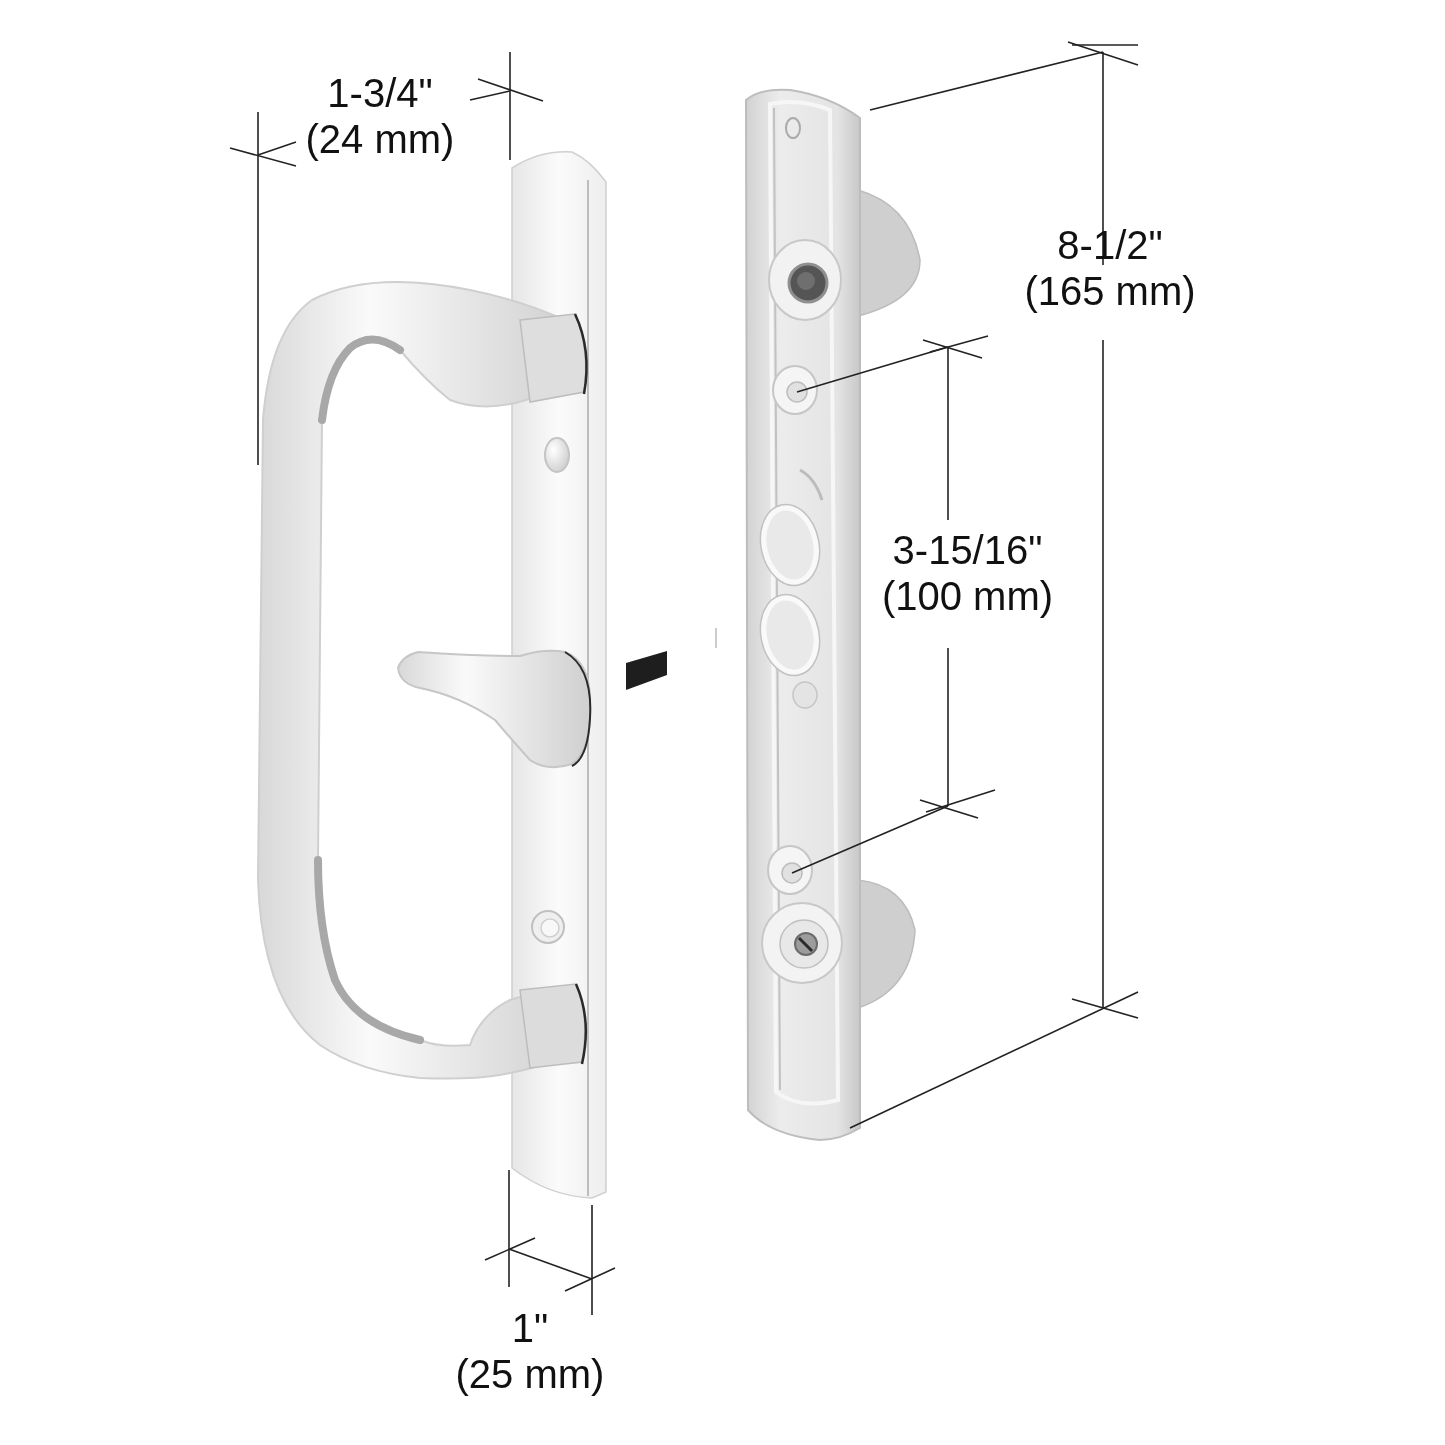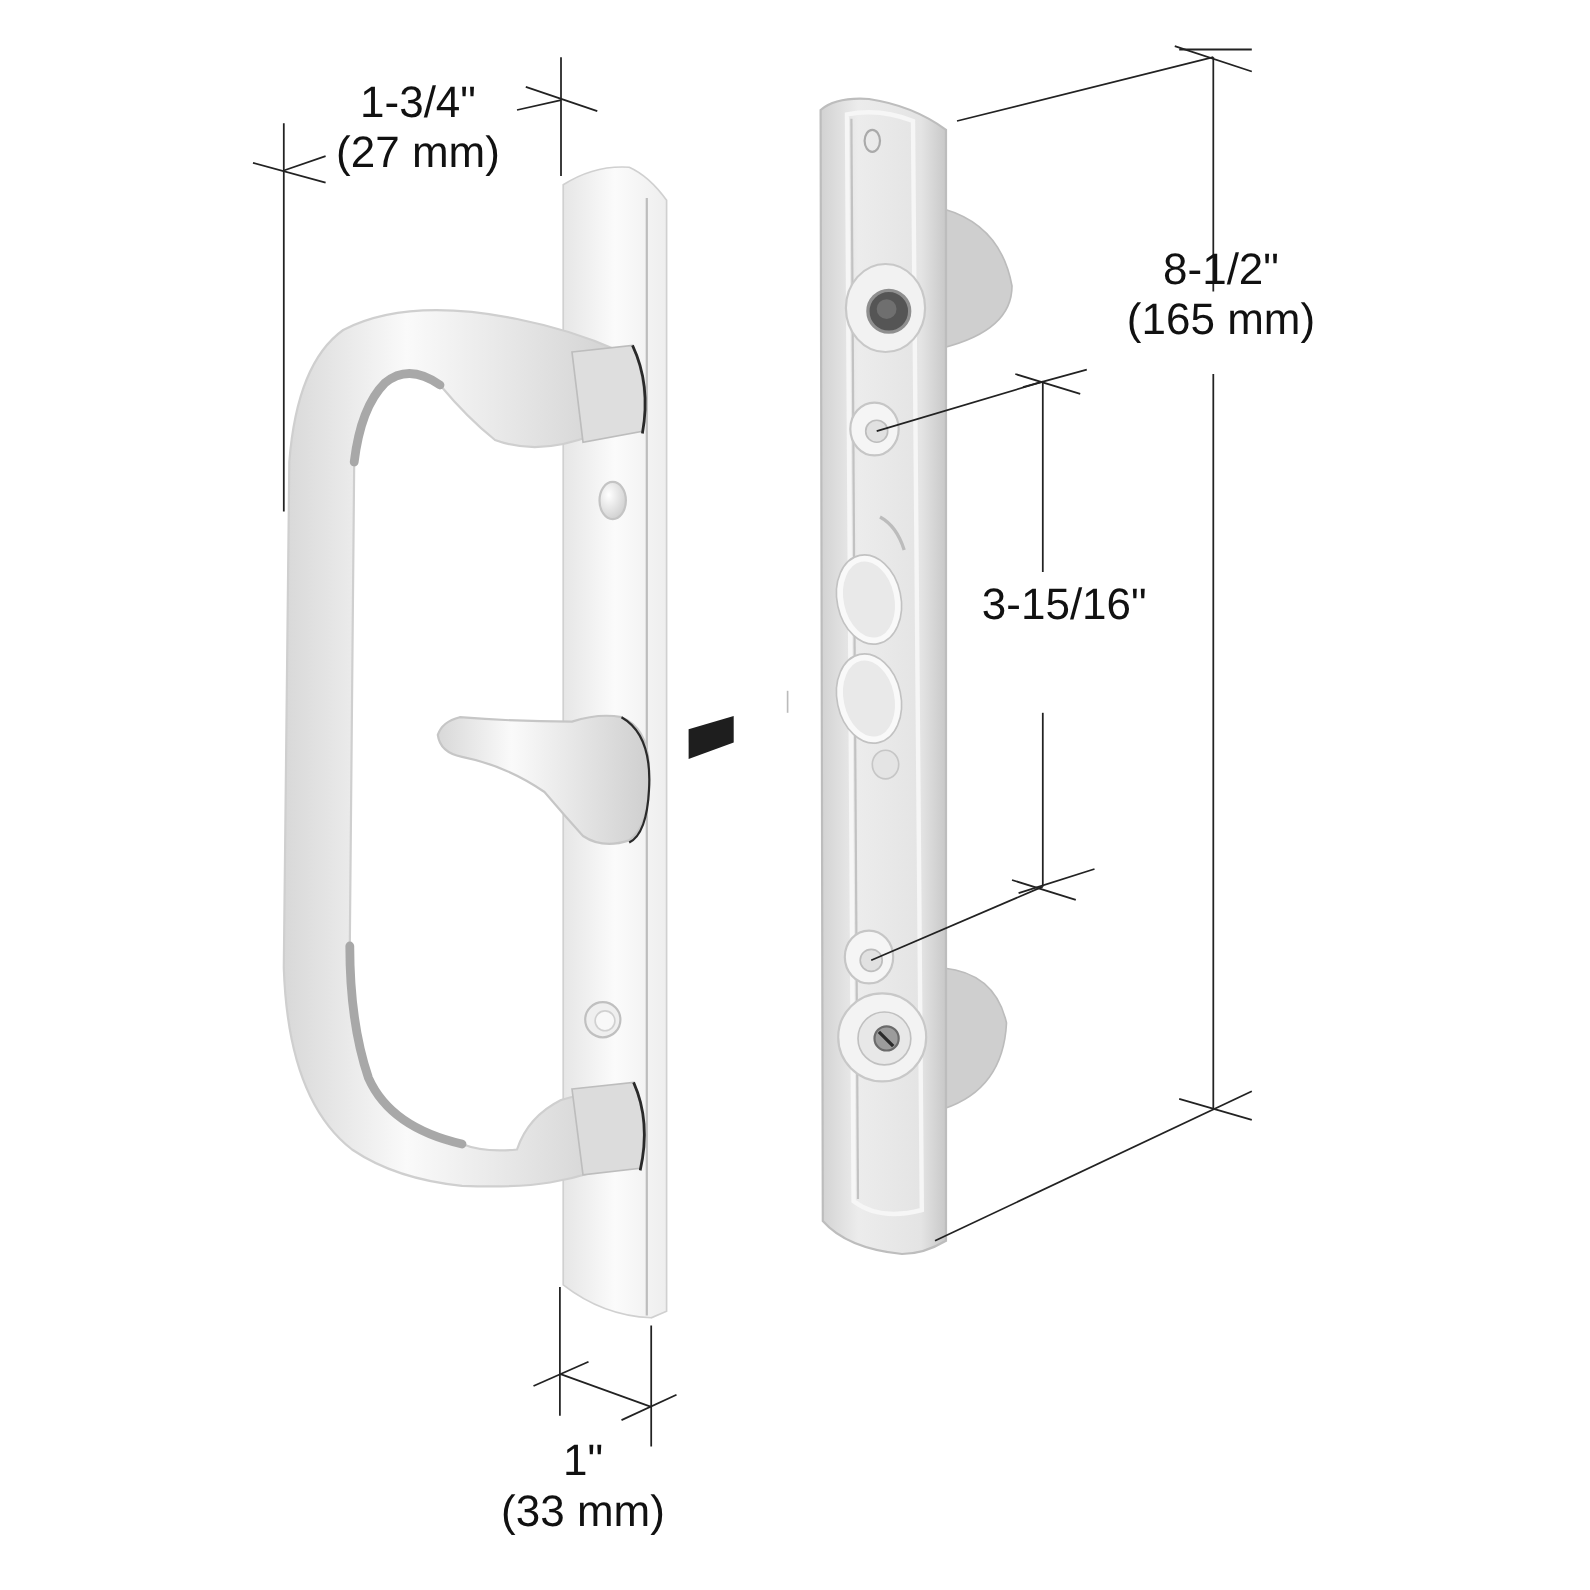--- a/index.html
+++ b/index.html
@@ -141,28 +141,29 @@
       <line x1="592" y1="1205" x2="592" y2="1315"></line>
       <line x1="509" y1="1249" x2="592" y2="1279"></line>
       <line x1="485" y1="1260" x2="535" y2="1238"></line>
       <line x1="565" y1="1291" x2="615" y2="1268"></line>
     </g>
   </g>
 </svg>
 
 <div class="dim-label" style="left:280px; top:70px; width:200px;">
   <span>1-3/4"</span>
-  <span>(27 mm)</span>
+  <span>(24 mm)</span>
 </div>
 
 <div class="dim-label" style="left:1005px; top:222px; width:210px;">
   <span>8-1/2"</span>
   <span>(165 mm)</span>
 </div>
 
 <div class="dim-label" style="left:860px; top:527px; width:215px;">
   <span>3-15/16"</span>
+  <span>(100 mm)</span>
 </div>
 
 <div class="dim-label" style="left:435px; top:1305px; width:190px;">
   <span>1"</span>
-  <span>(33 mm)</span>
+  <span>(25 mm)</span>
 </div>
 
 </body></html>

